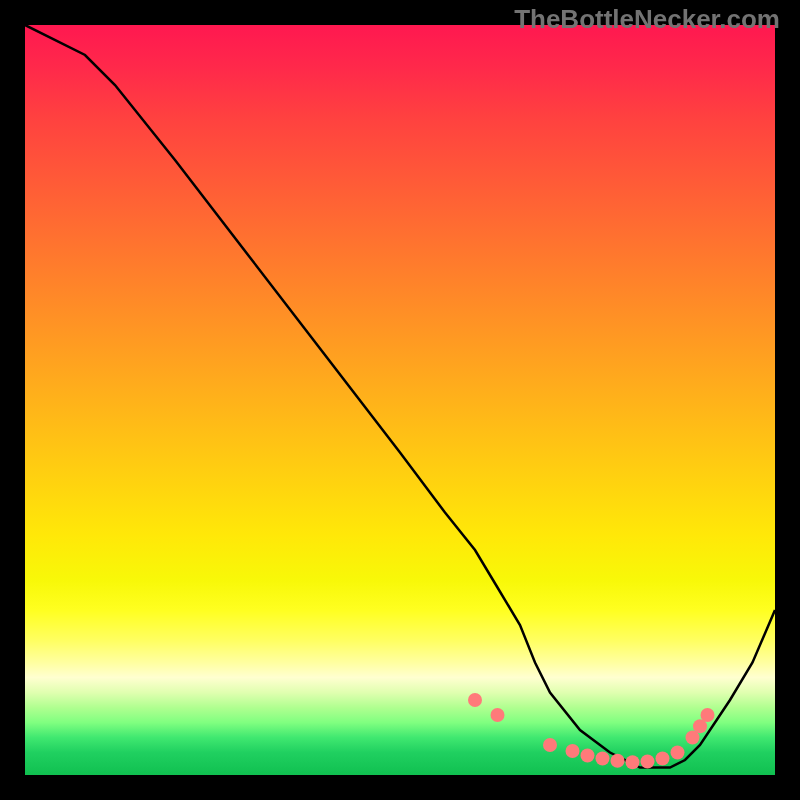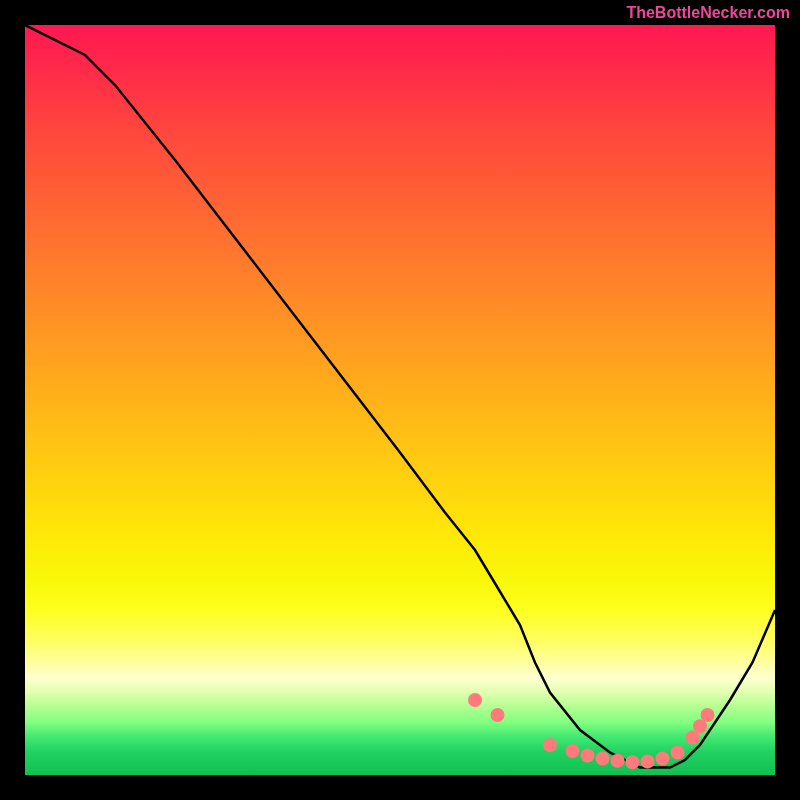--- a/index.html
+++ b/index.html
@@ -6,23 +6,23 @@
   body {
     width: 800px;
     height: 800px;
     background: #000;
     position: relative;
     font-family: Arial, sans-serif;
   }
   .watermark {
     position: absolute;
     top: 4px;
-    right: 10px;
-    color: #ec4899;
-    font-size: 16px;
+    right: 20px;
+    color: #737373;
+    font-size: 26px;
     font-weight: bold;
     z-index: 10;
   }
   .plot-area {
     position: absolute;
     left: 25px;
     top: 25px;
     width: 750px;
     height: 750px;
   }

